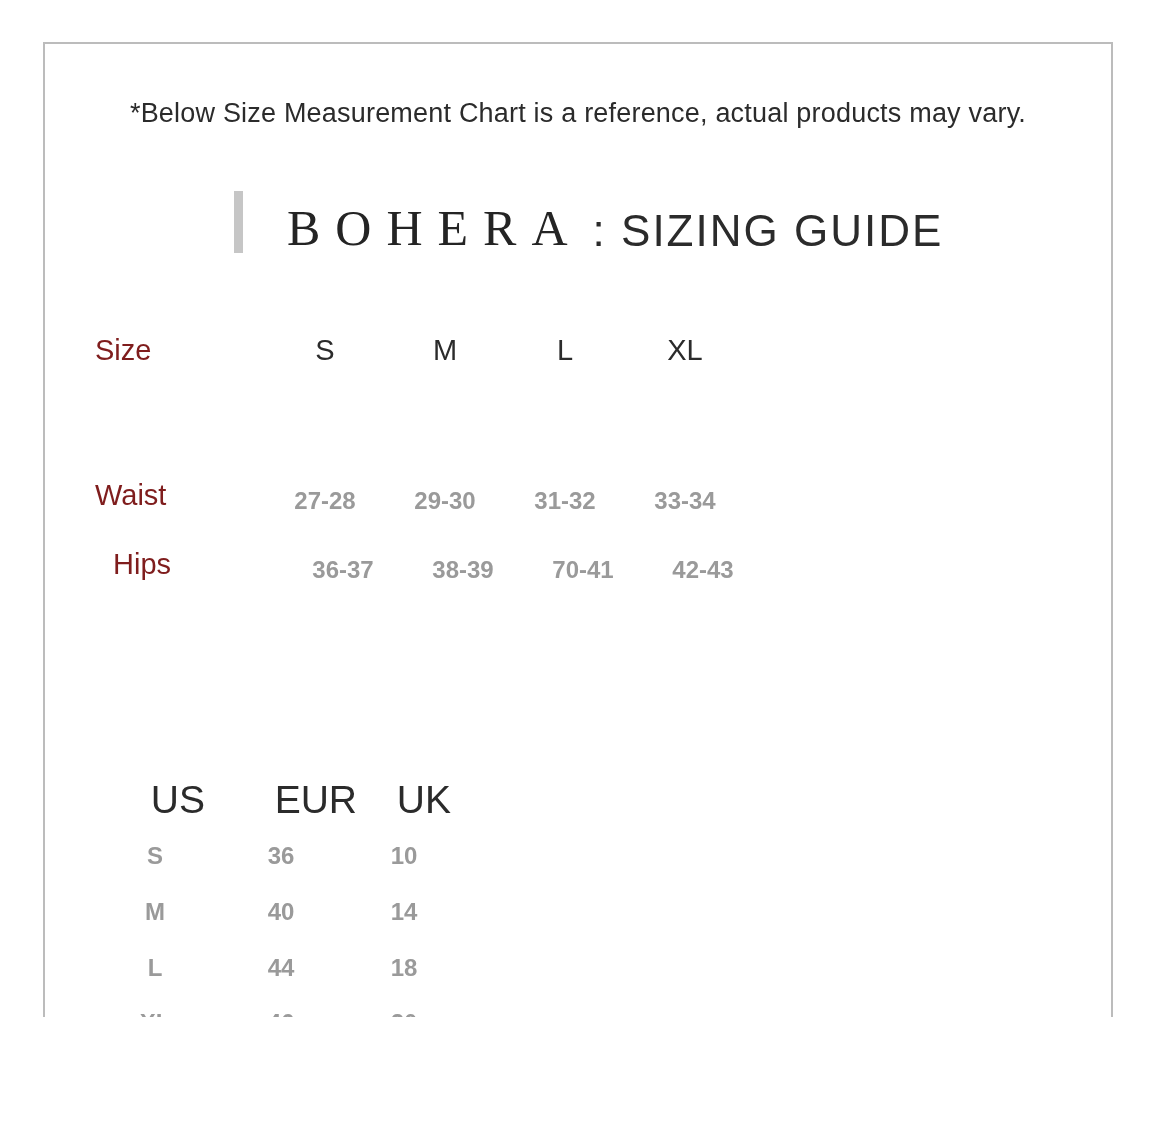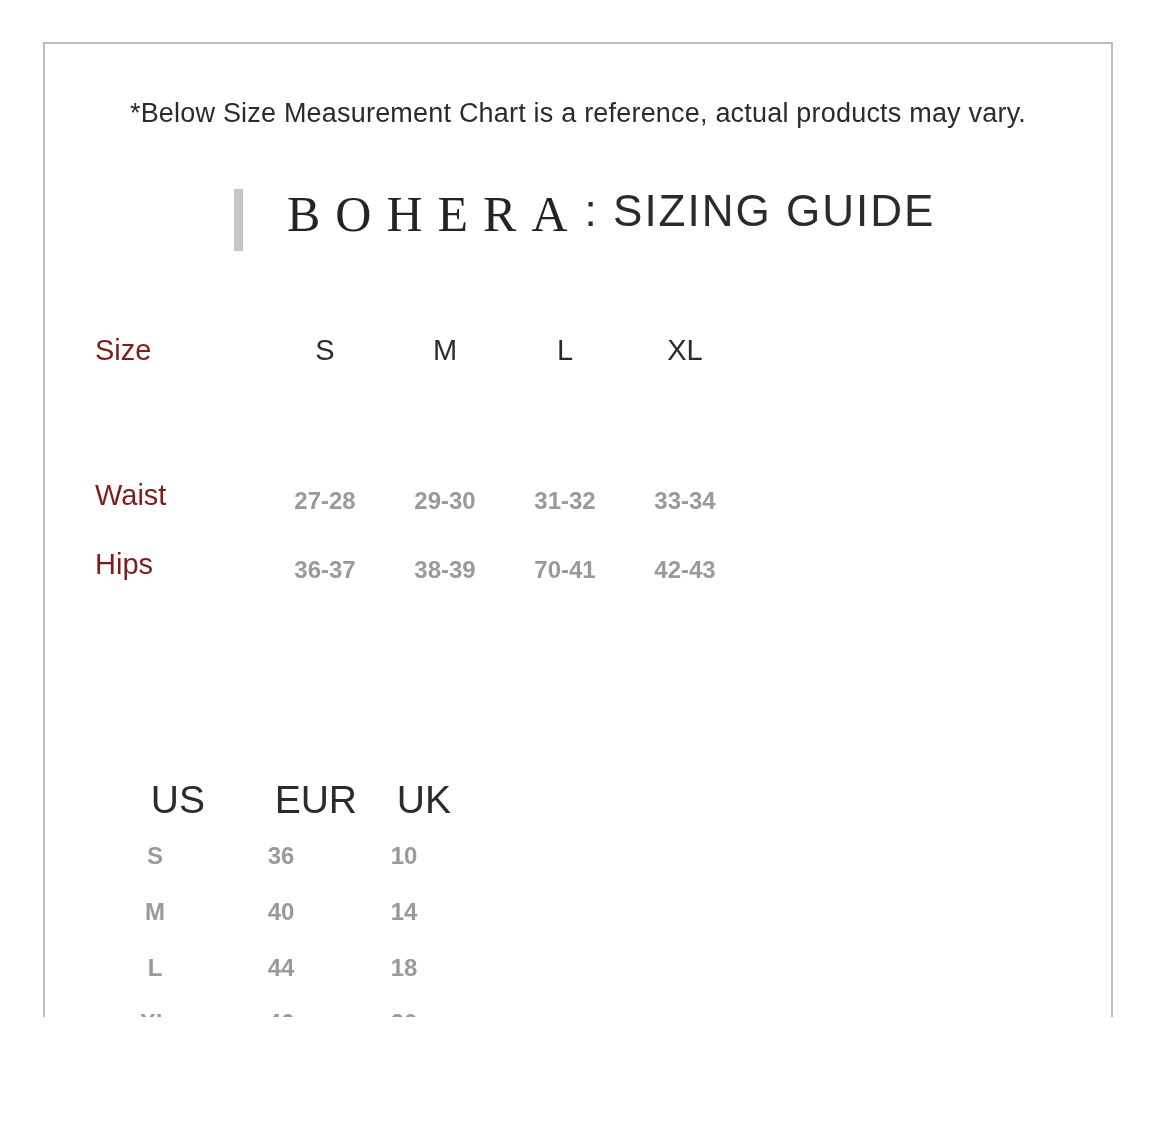--- a/index.html
+++ b/index.html
@@ -26,38 +26,38 @@
     text-align: center;
     font-size: 27px;
     letter-spacing: 0.2px;
     color: #2b2b2b;
   }
   .brand-row {
     position: absolute;
     left: 234px; top: 189px;
     height: 64px;
     display: flex;
-    align-items: flex-start;
+    align-items: flex-end;
     white-space: nowrap;
   }
   .brand-bar {
     width: 9px; height: 62px;
     background: #c6c6c6;
     flex: 0 0 auto;
   }
   .brand-name {
     margin-left: 44px;
     font-family: "Liberation Serif", serif;
     font-size: 50px;
     letter-spacing: 0.30em;
     color: #242424;
     line-height: 1;
   }
   .brand-suffix {
-    margin-left: 2px;
+    margin-left: 10px;
     font-family: "Liberation Sans", sans-serif;
     font-size: 44px;
     letter-spacing: 2px;
     color: #2b2b2b;
     line-height: 1;
   }
   
   .sizerow {
     position: absolute;
     left: 95px;
@@ -78,21 +78,21 @@
   .sizerow .val {
     text-align: center;
     font-size: 24px;
     font-weight: 700;
     color: #9a9a9a;
     transform: translateY(6px);
   }
   .row-header { top: 330px; height: 40px; }
   .row-bust   { top: 402px; height: 48px; }
   .row-waist  { top: 471px; height: 48px; }
-  .row-hips   { top: 540px; height: 48px; }
+  .row-hips   { top: 540px; height: 48px; margin-left: 18px; }
   
   .conv-title {
     position: absolute;
     left: 128px; top: 697px;
     font-size: 39px;
     letter-spacing: 3px;
     color: #b0b2b4;
     white-space: nowrap;
   }
   .convrow {

